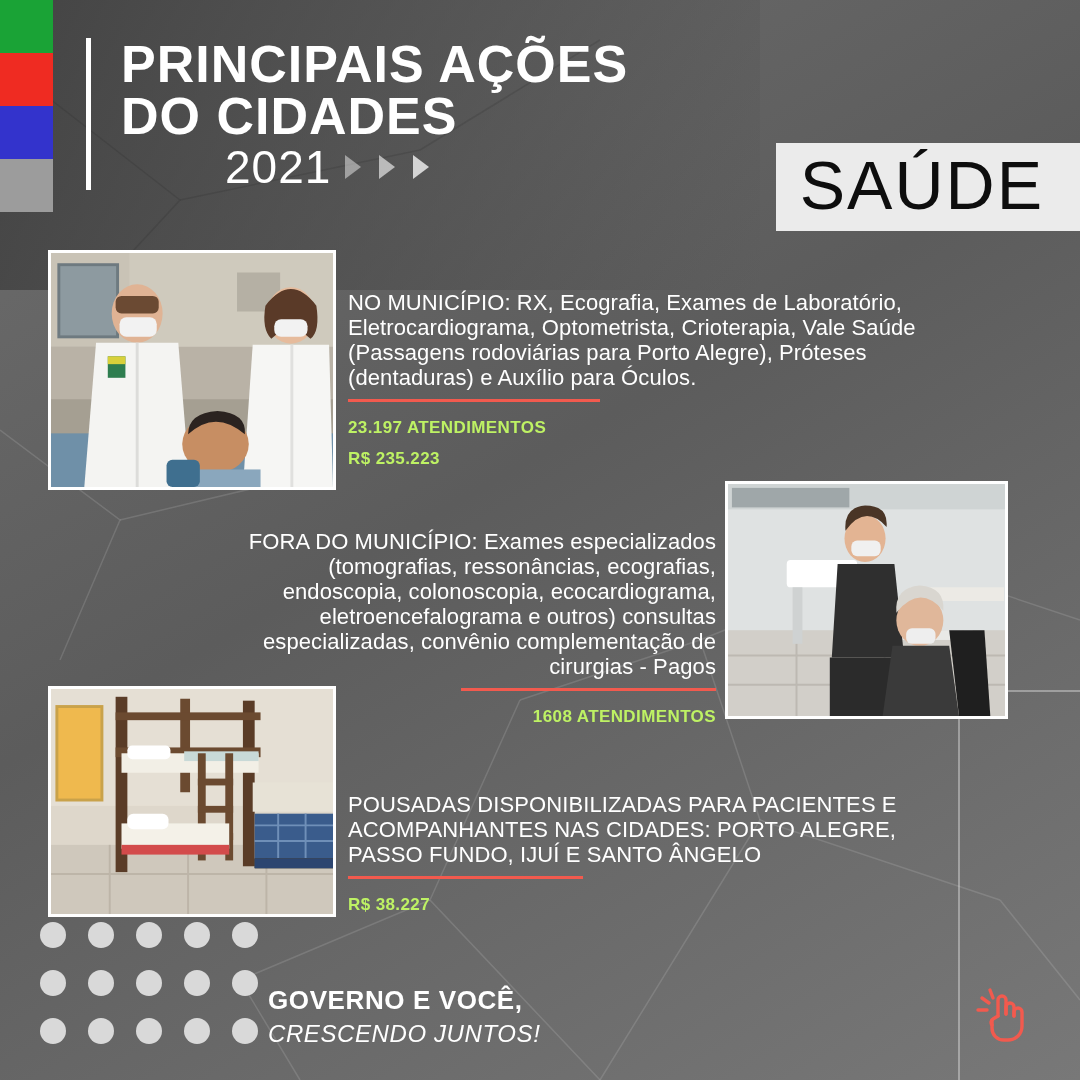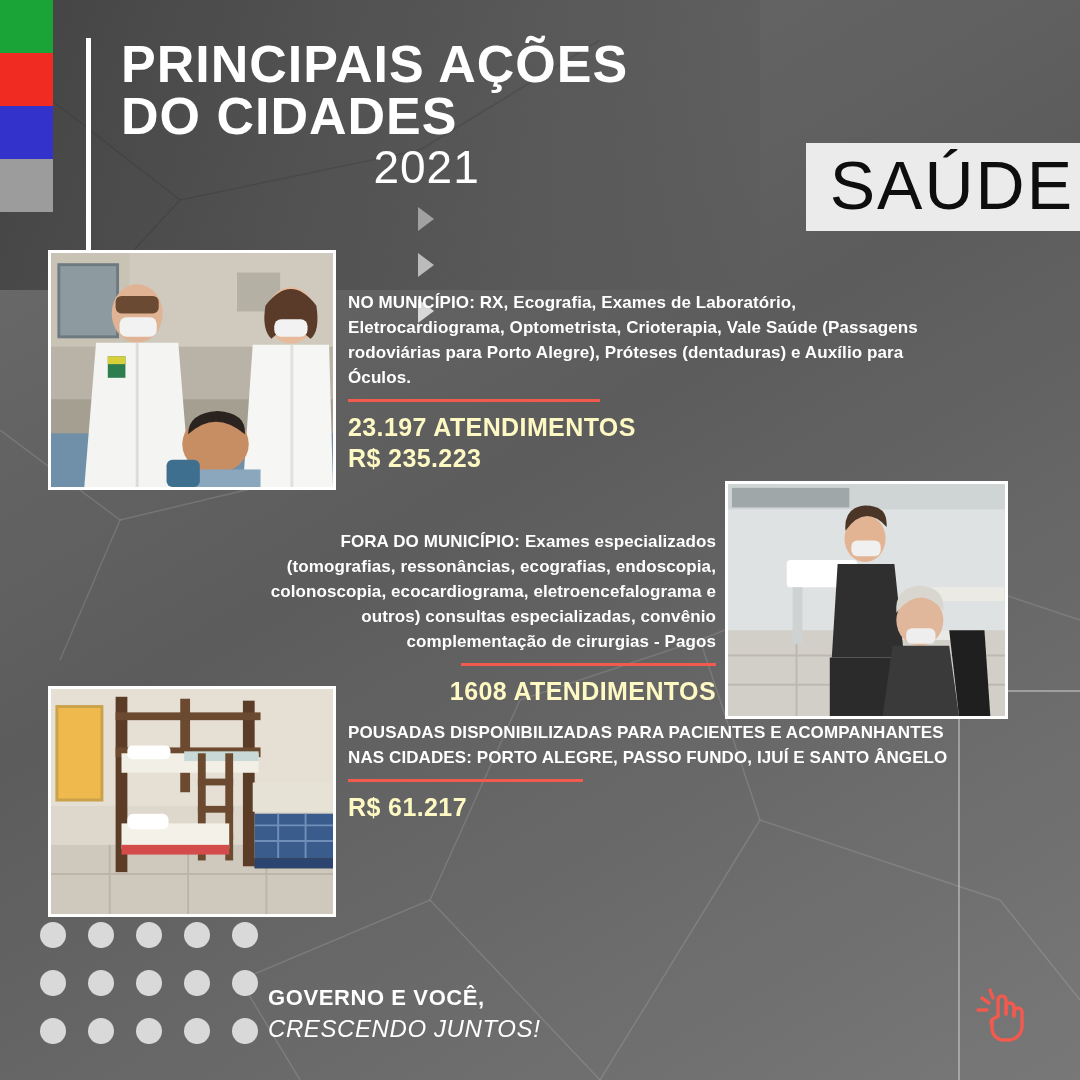--- a/index.html
+++ b/index.html
@@ -35,21 +35,21 @@
     padding-left:30px;
   }
   #title-block h1 {
     color:#ffffff;
     font-size:52px;
     line-height:52px;
     letter-spacing:1px;
     font-weight:bold;
   }
   #year-row {
-    display:flex; align-items:center; gap:12px; margin-top:2px; padding-left:104px;flex-direction:column;
+    display:flex; align-items:center; gap:12px; margin-top:2px; padding-left:104px;
   }
   #year-row .year {
     color:#ffffff; font-size:46px; font-weight:400; line-height:46px; letter-spacing:1px;
   }
   .tri {
     width:0;height:0;
     border-top:17px solid transparent;
     border-bottom:17px solid transparent;
     border-left:22px solid transparent;
     position:relative;
@@ -64,58 +64,58 @@
     border-left:16px solid rgba(255,255,255,.55);
   }
   .tri.t1::after{ border-left-color:rgba(255,255,255,.45); }
   .tri.t2::after{ border-left-color:rgba(255,255,255,.6); }
   .tri.t3::after{ border-left-color:rgba(255,255,255,.75); }
 
   
   #saude-banner {
     position:absolute; right:0; top:143px;
     background:#ebebeb;
-    padding:6px 6px 10px 24px;
+    padding:6px 36px 10px 24px;
   }
   #saude-banner span{
     color:#0e0e0e; font-size:68px; font-weight:400; letter-spacing:2px; line-height:72px;
   }
 
   
   .photo { position:absolute; border:3px solid #ffffff; overflow:hidden; }
   #photo-1 { left:48px; top:250px; width:288px; height:240px; }
   #photo-2 { right:72px; top:481px; width:283px; height:238px; }
   #photo-3 { left:48px; top:686px; width:288px; height:231px; }
   .photo svg { display:block; width:100%; height:100%; }
 
   
   .block { position:absolute; color:#ffffff; }
   .block p {
-    font-size:17px; font-weight:bold; line-height:25px; letter-spacing:.1px;
+    font-size:22px; font-weight:normal; line-height:25px; letter-spacing:.1px;
   }
   .redline { height:3px; background:#f25a4e; margin:9px 0 10px 0; }
-  .stat { color:#fef9c3; font-size:25px; font-weight:bold; line-height:31px; letter-spacing:.4px; }
+  .stat { color:#bef264; font-size:17px; font-weight:bold; line-height:31px; letter-spacing:.4px; }
 
   #block-1 { left:348px; top:290px; width:600px; }
   #block-1 .redline { width:252px; }
 
   #block-2 { left:248px; top:529px; width:468px; text-align:right; }
   #block-2 .redline { width:255px; margin-left:auto; }
 
-  #block-3 { left:348px; top:720px; width:600px; }
+  #block-3 { left:348px; top:792px; width:600px; }
   #block-3 .redline { width:235px; }
 
   
   #dots { position:absolute; left:40px; top:922px; }
   #dots .row { display:flex; gap:22px; margin-bottom:22px; }
   #dots .dot { width:26px; height:26px; border-radius:50%; background:#d9d9d9; }
 
   
   #signature { position:absolute; left:268px; top:985px; color:#ffffff; }
-  #signature .line1 { font-size:22px; font-weight:bold; letter-spacing:.6px; }
+  #signature .line1 { font-size:26px; font-weight:bold; letter-spacing:.6px; }
   #signature .line2 { font-size:24px; font-style:italic; letter-spacing:.6px; margin-top:4px; }
 
   
   #hand-icon { position:absolute; right:42px; bottom:34px; width:64px; height:64px; }
 
   
   #right-rule { position:absolute; right:120px; top:690px; width:2px; height:390px; background:rgba(255,255,255,.35); }
   #right-rule-h { position:absolute; right:0px; top:690px; width:120px; height:2px; background:rgba(255,255,255,.35); }
 </style>
 </head>
@@ -293,21 +293,21 @@
     </g>
     <rect x="208" y="174" width="80" height="10" fill="#2c4straight"></rect>
     <rect x="208" y="174" width="80" height="10" fill="#2c4570"></rect>
     <rect x="206" y="96" width="82" height="30" fill="#e7e2d6"></rect>
   </svg>
 </div>
 
 <div class="block" id="block-3">
   <p>POUSADAS DISPONIBILIZADAS PARA PACIENTES E ACOMPANHANTES NAS CIDADES: PORTO ALEGRE, PASSO FUNDO, IJUÍ E SANTO ÂNGELO</p>
   <div class="redline"></div>
-  <div class="stat">R$ 61.217</div>
+  <div class="stat">R$ 38.227</div>
 </div>
 
 <div id="dots">
   <div class="row">
     <span class="dot"></span>
     <span class="dot"></span>
     <span class="dot"></span>
     <span class="dot"></span>
     <span class="dot"></span>
   </div>

